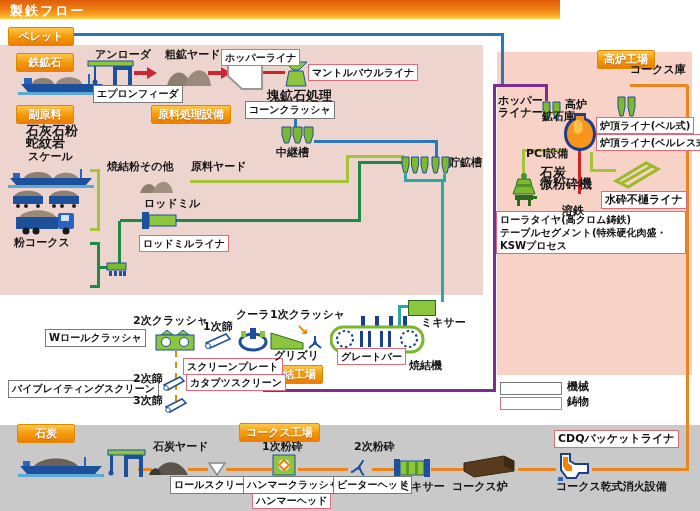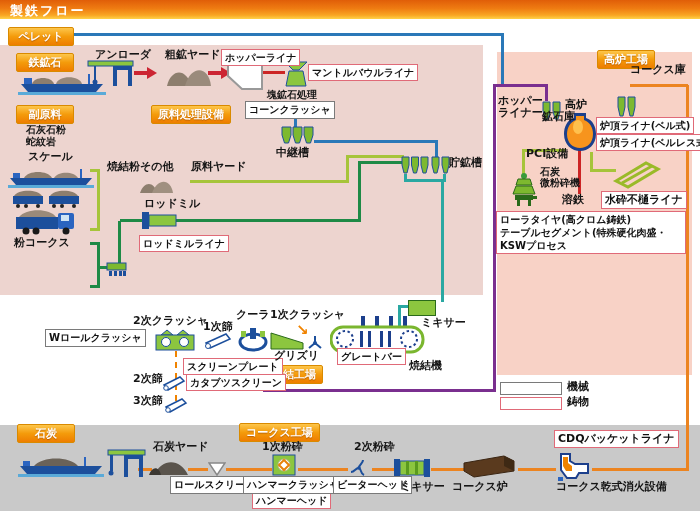--- a/index.html
+++ b/index.html
@@ -3,29 +3,29 @@
 <meta charset="utf-8">
 <style>
   html,body{margin:0;padding:0;background:#fff;}
   .canvas{position:relative;width:700px;height:511px;background:#ffffff;overflow:hidden;
           font-family:"DejaVu Sans","Liberation Sans",sans-serif;}
   .abs{position:absolute;}
   .bg{position:absolute;}
   .bg-main{background:#edd4cf;}
   .bg-panel{background:#f8d2c6;}
   .bg-gray{background:#c9c9c9;}
-  .header{position:absolute;left:0;top:0;width:700px;height:19px;
+  .header{position:absolute;left:0;top:0;width:560px;height:19px;
           background:linear-gradient(180deg,#e05e08 0%,#ef7c12 45%,#f9a623 80%,#ffd24a 100%);}
   .header span{position:absolute;left:10px;top:2px;font-size:13px;font-weight:bold;color:#fff;letter-spacing:2px;}
   .zone{position:absolute;font-weight:bold;font-size:11px;color:#fff;text-align:center;
         background:linear-gradient(180deg,#fdc64b 0%,#f49b0b 50%,#ee7d00 100%);
         border:1px solid #d98a00;border-radius:2px;padding:1px 6px;white-space:nowrap;
         text-shadow:0 1px 1px rgba(140,60,0,.55);}
   .lbl{position:absolute;font-weight:bold;font-size:11px;color:#151515;white-space:nowrap;line-height:1.15;}
-  .sm{font-size:10px;}
+  .sm{font-size:13px;}
   .cast{position:absolute;background:#fff;border:1px solid #e06a78;font-weight:bold;font-size:10px;
         color:#111;padding:1px 3px;white-space:nowrap;line-height:1.3;}
   .mach{position:absolute;background:#fff;border:1px solid #7a7a7a;font-weight:bold;font-size:10px;
         color:#111;padding:1px 3px;white-space:nowrap;}
   .ln{position:absolute;}
   .c-blue{background:#2a78b8;}
   .c-yg{background:#a6c43a;}
   .c-dg{background:#1e8a46;}
   .c-teal{background:#2aa8a2;}
   .c-pur{background:#7a2f8f;}
@@ -363,22 +363,24 @@
     <span style="display:block;">ローラタイヤ(高クロム鋳鉄)</span>
     <span style="display:block;">テーブルセグメント(特殊硬化肉盛・</span>
     <span style="display:block;">KSWプロセス</span>
   </div>
   <div class="cast" style="left:337px;top:312px;margin-top:36px;">グレートバー</div>
   <div class="cast" style="left:183px;top:358px;">スクリーンプレート</div>
   <div class="cast" style="left:186px;top:374px;">カタブツスクリーン</div>
   <div class="cast" style="left:252px;top:492px;">ハンマーヘッド</div>
   <div class="cast" style="left:554px;top:430px;font-size:11px;">CDQバッケットライナ</div>
 
+  <div class="mach" style="left:93px;top:85px;">エプロンフィーダ</div>
   <div class="mach" style="left:45px;top:329px;">Wロールクラッシャ</div>
   <div class="mach" style="left:245px;top:101px;">コーンクラッシャ</div>
+  <div class="mach" style="left:8px;top:380px;">バイブレイティングスクリーン</div>
   <div class="mach" style="left:170px;top:476px;">ロールスクリーン</div>
   <div class="mach" style="left:243px;top:476px;">ハンマークラッシャ</div>
   <div class="mach" style="left:333px;top:476px;">ビーターヘッド</div>
 
   <div class="swatch sw-m" style="left:500px;top:382px;width:60px;height:11px;"></div>
   <div class="lbl" style="left:567px;top:381px;">機械</div>
   <div class="swatch sw-c" style="left:500px;top:397px;width:60px;height:11px;"></div>
   <div class="lbl" style="left:567px;top:396px;">鋳物</div>
 
   <div class="lbl" style="left:95px;top:49px;">アンローダ</div>
@@ -405,21 +407,21 @@
   <div class="lbl" style="left:409px;top:360px;">焼結機</div>
 
   <div class="lbl" style="left:630px;top:64px;">コークス庫</div>
   <div class="lbl" style="left:542px;top:87px;margin-top:24px;">鉱石庫</div>
   <div class="lbl" style="left:498px;top:95px;">ホッパー</div>
   <div class="lbl" style="left:498px;top:107px;">ライナー</div>
   <div class="lbl" style="left:565px;top:99px;">高炉</div>
   <div class="lbl" style="left:526px;top:148px;">PCI設備</div>
   <div class="lbl sm" style="left:540px;top:166px;">石炭</div>
   <div class="lbl sm" style="left:540px;top:177px;">微粉砕機</div>
-  <div class="lbl" style="left:562px;top:193px;font-family:Liberation Serif, serif;">溶鉄</div>
+  <div class="lbl" style="left:562px;top:205px;">溶鉄</div>
 
   <div class="lbl" style="left:153px;top:441px;">石炭ヤード</div>
   <div class="lbl" style="left:262px;top:441px;">1次粉砕</div>
   <div class="lbl" style="left:344px;top:441px;margin-left:10px;">2次粉砕</div>
   <div class="lbl" style="left:400px;top:481px;">ミキサー</div>
   <div class="lbl" style="left:452px;top:481px;text-align:right;">コークス炉</div>
   <div class="lbl" style="left:556px;top:481px;">コークス乾式消火設備</div>
 
 </div>
 

